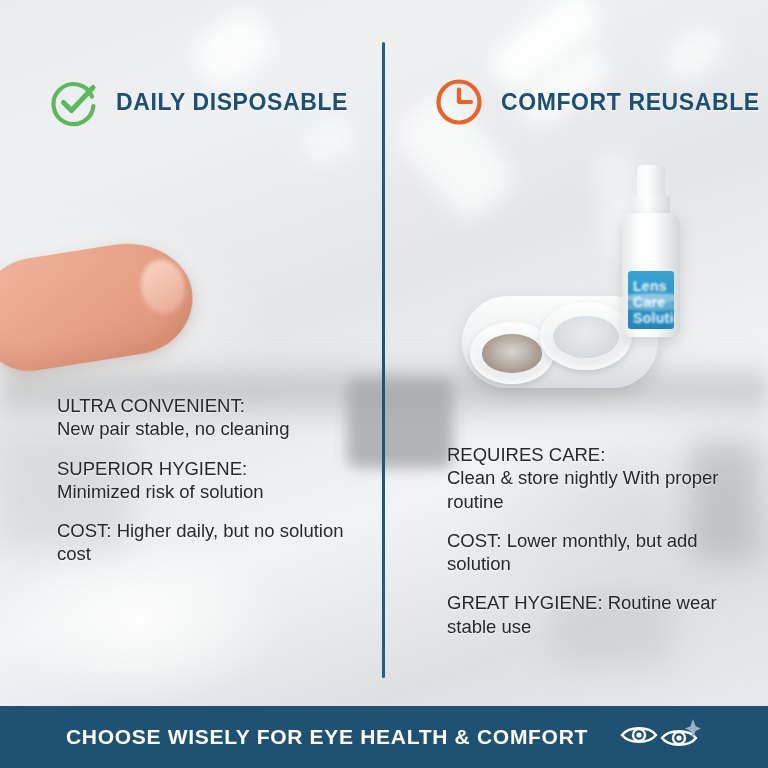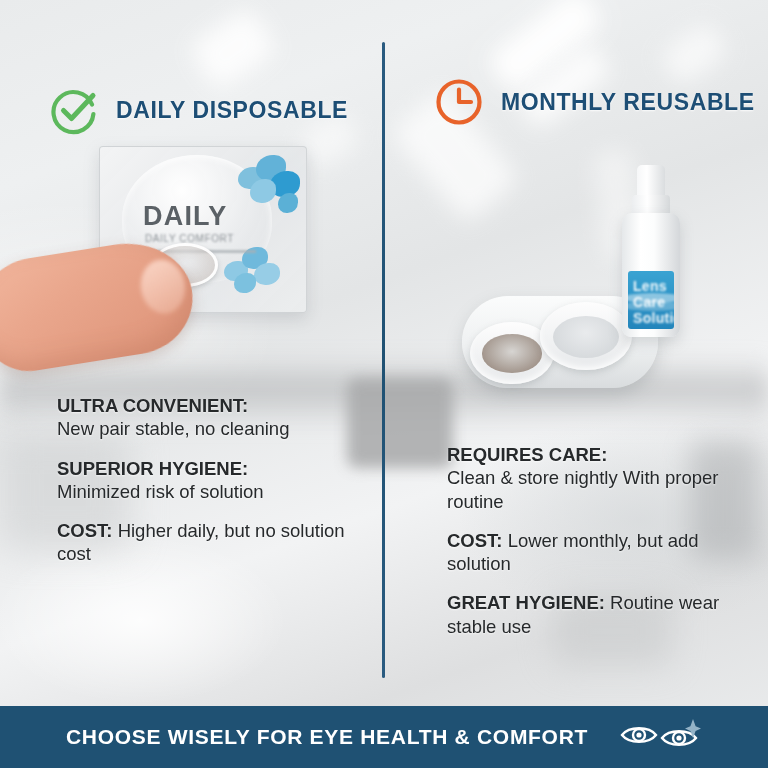--- a/index.html
+++ b/index.html
@@ -76,21 +76,21 @@
     border-radius: 2px;
   }
 
   
   .col-header {
     position: absolute;
     display: flex;
     align-items: center;
     gap: 16px;
   }
-  .col-header.left  { left: 48px;  top: 84px; text-align: right; }
+  .col-header.left  { left: 48px;  top: 76px; text-align: right; }
   .col-header.right { left: 433px; top: 76px; }
   .col-header .label {
     font-size: 23px;
     font-weight: 700;
     letter-spacing: .6px;
     color: #1d4e75;
     white-space: nowrap;
     text-shadow: 0 1px 2px rgba(255,255,255,.85);
   }
   .hdr-icon { width: 52px; height: 52px; display: block; flex: 0 0 52px; }
@@ -277,21 +277,21 @@
   }
   .copy.left  { left: 57px;  top: 394px; width: 300px; }
   .copy.right { left: 447px; top: 443px; width: 300px; }
   .copy p {
     margin: 0 0 16px 0;
     font-size: 18.5px;
     line-height: 1.26;
     text-shadow: 0 1px 2px rgba(255,255,255,.7);
   }
   .copy p:last-child { margin-bottom: 0; }
-  .copy .k { font-weight: 700; }
+  .copy .k { font-weight: 400; }
 
   
   .footer {
     position: absolute;
     left: 0; right: 0;
     top: 706px;
     height: 62px;
     background: #1f5173;
     display: flex;
     align-items: center;
@@ -338,43 +338,23 @@
     <span class="label">DAILY DISPOSABLE</span>
   </div>
 
   <div class="col-header right">
     <span>
       <svg class="hdr-icon" viewBox="0 0 52 52" aria-hidden="true">
         <circle cx="26" cy="26" r="20.5" fill="none" stroke="#e8632a" stroke-width="4.2"></circle>
         <path d="M26 13.5 V26 H38" fill="none" stroke="#e8632a" stroke-width="4.2" stroke-linecap="round" stroke-linejoin="round"></path>
       </svg>
     </span>
-    <span class="label">MONTHLY REUSABLE</span>
-  </div>
-
-  <div class="packet">
-    <div class="dome"></div>
-    <div class="flower" style="left:136px; top:6px; width:66px; height:62px;">
-      <div class="petal" style="left:2px;  top:14px; width:26px; height:22px; background:#7fc0dd;"></div>
-      <div class="petal" style="left:20px; top:2px;  width:30px; height:26px; background:#62b2d8;"></div>
-      <div class="petal" style="left:34px; top:18px; width:30px; height:26px; background:#2e9bd0;"></div>
-      <div class="petal" style="left:14px; top:26px; width:26px; height:24px; background:#8ec9e4;"></div>
-      <div class="petal" style="left:42px; top:40px; width:20px; height:20px; background:#5bb0d6;"></div>
-    </div>
-    <div class="flower" style="left:124px; top:96px; width:62px; height:54px;">
-      <div class="petal" style="left:0px;  top:18px; width:24px; height:20px; background:#8ec9e4;"></div>
-      <div class="petal" style="left:18px; top:4px;  width:26px; height:22px; background:#6fb9dc;"></div>
-      <div class="petal" style="left:30px; top:20px; width:26px; height:22px; background:#97cde6;"></div>
-      <div class="petal" style="left:10px; top:30px; width:22px; height:20px; background:#7cc1df;"></div>
-    </div>
-    <div class="brand">DAILY</div>
-    <div class="sub">DAILY COMFORT</div>
-    <div class="fineprint"></div>
-    <div class="lensring"></div>
-  </div>
+    <span class="label">COMFORT REUSABLE</span>
+  </div>
+
   <div class="finger">
     <div class="nail"></div>
   </div>
 
   <div class="lenscase">
     <div class="case-body"></div>
     <div class="cup c1">
         <div class="inner"></div>
       </div>
     <div class="cup c2">

